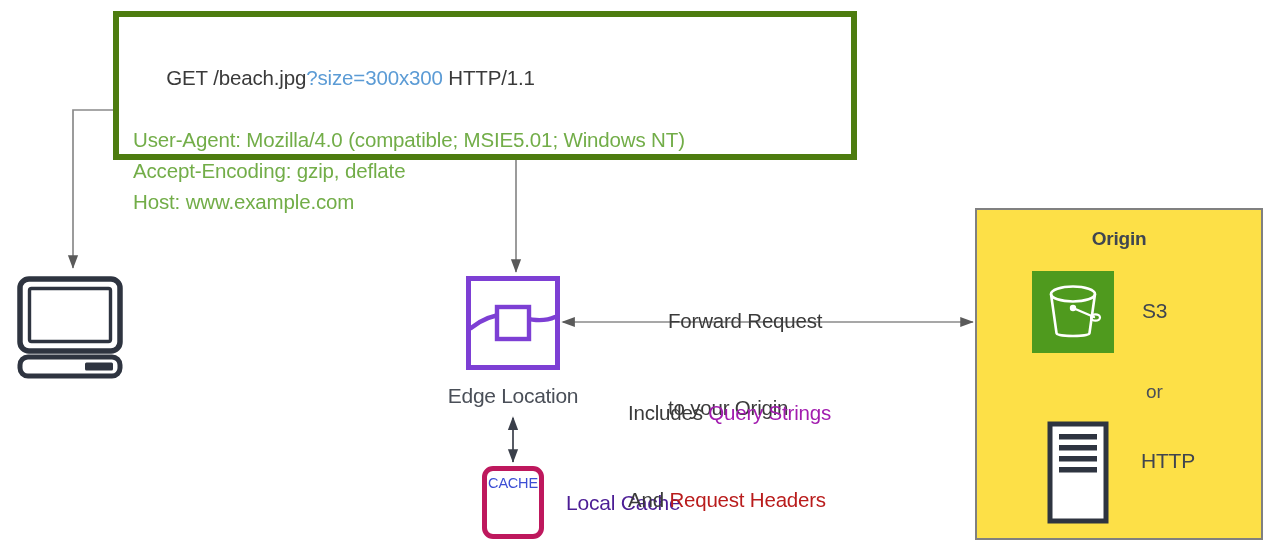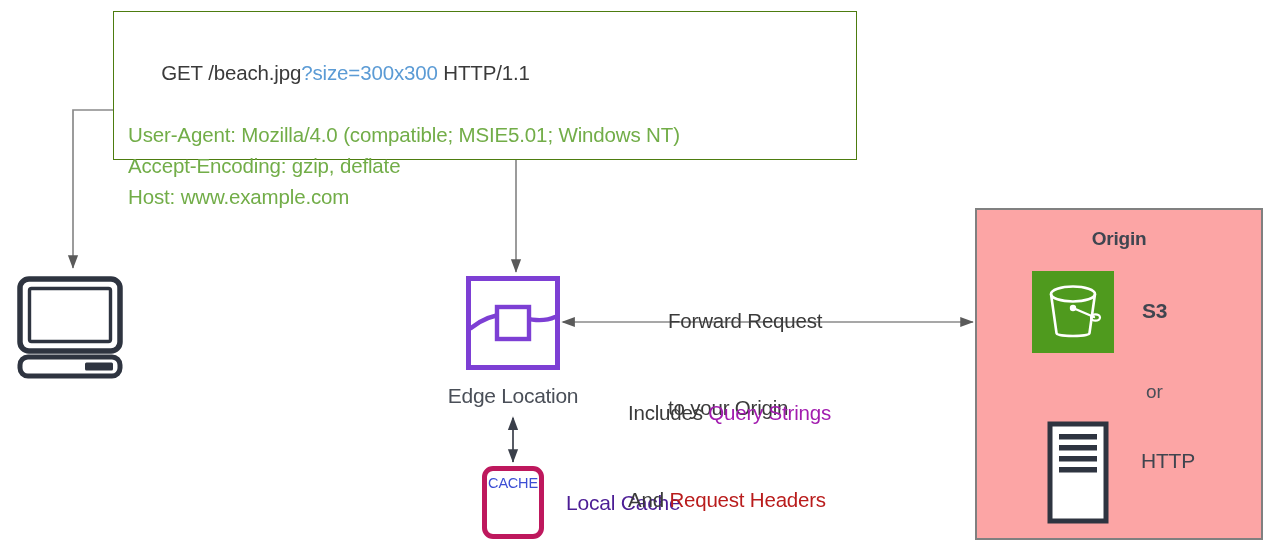--- a/index.html
+++ b/index.html
@@ -16,21 +16,21 @@
     overflow: hidden;
   }
 
   
   #request-box {
     position: absolute;
     left: 113px;
     top: 11px;
     width: 744px;
     height: 149px;
-    border: 1px solid #4d7c0f;
+    border: 6px solid #4d7c0f;
     background: #ffffff;
     box-sizing: border-box;
     padding: 14px 8px 0 14px;
   }
   .req-line {
     font-size: 20.5px;
     line-height: 31px;
     white-space: pre;
     color: #3a3a3a;
     letter-spacing: -0.15px;
@@ -40,21 +40,21 @@
   .req-dark  { color: #3a3a3a; }
 
   
   #origin-box {
     position: absolute;
     left: 975px;
     top: 208px;
     width: 288px;
     height: 332px;
     border: 2px solid #808080;
-    background: #fca5a5;
+    background: #fde047;
     box-sizing: border-box;
   }
   #origin-title {
     position: absolute;
     left: 0;
     top: 18px;
     width: 100%;
     text-align: center;
     font-size: 19px;
     font-weight: bold;
@@ -68,21 +68,21 @@
     left: 1032px;
     top: 271px;
     width: 82px;
     height: 82px;
   }
   #s3-label {
     position: absolute;
     left: 1142px;
     top: 299px;
     font-size: 21px;
-    font-weight: bold;
+    font-weight: normal;
     color: #40454f;
     letter-spacing: -0.2px;
   }
   #or-label {
     position: absolute;
     left: 1146px;
     top: 381px;
     font-size: 19px;
     color: #4a4f58;
   }

